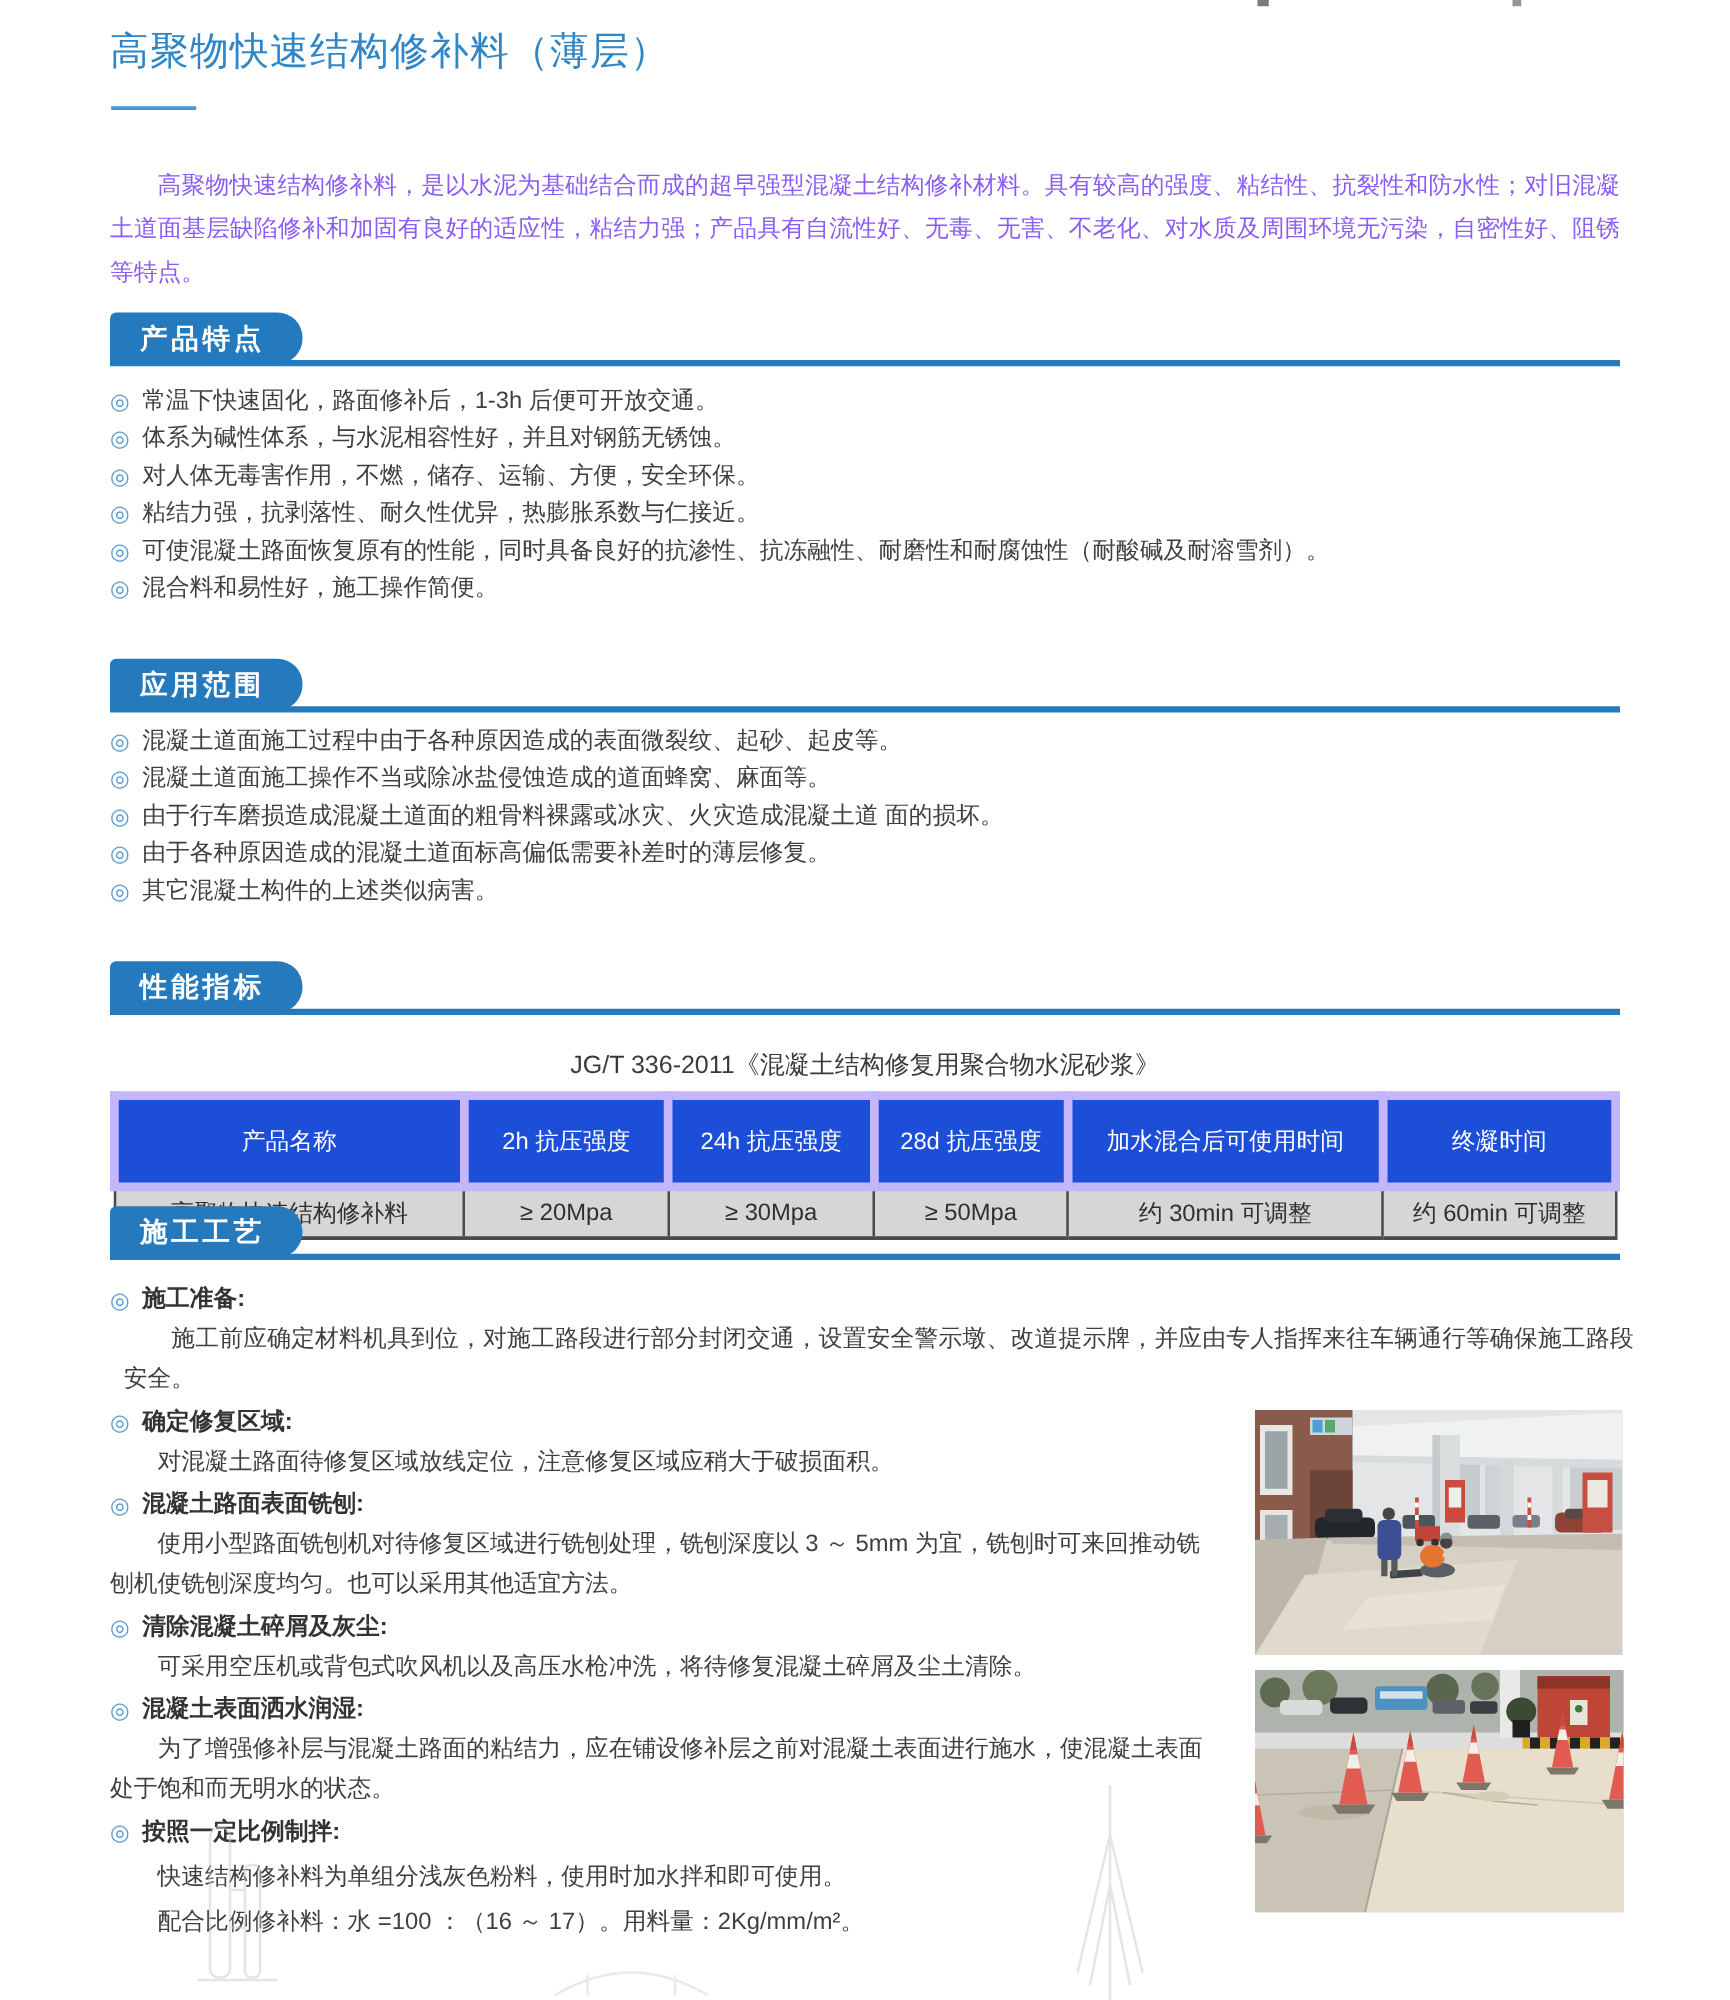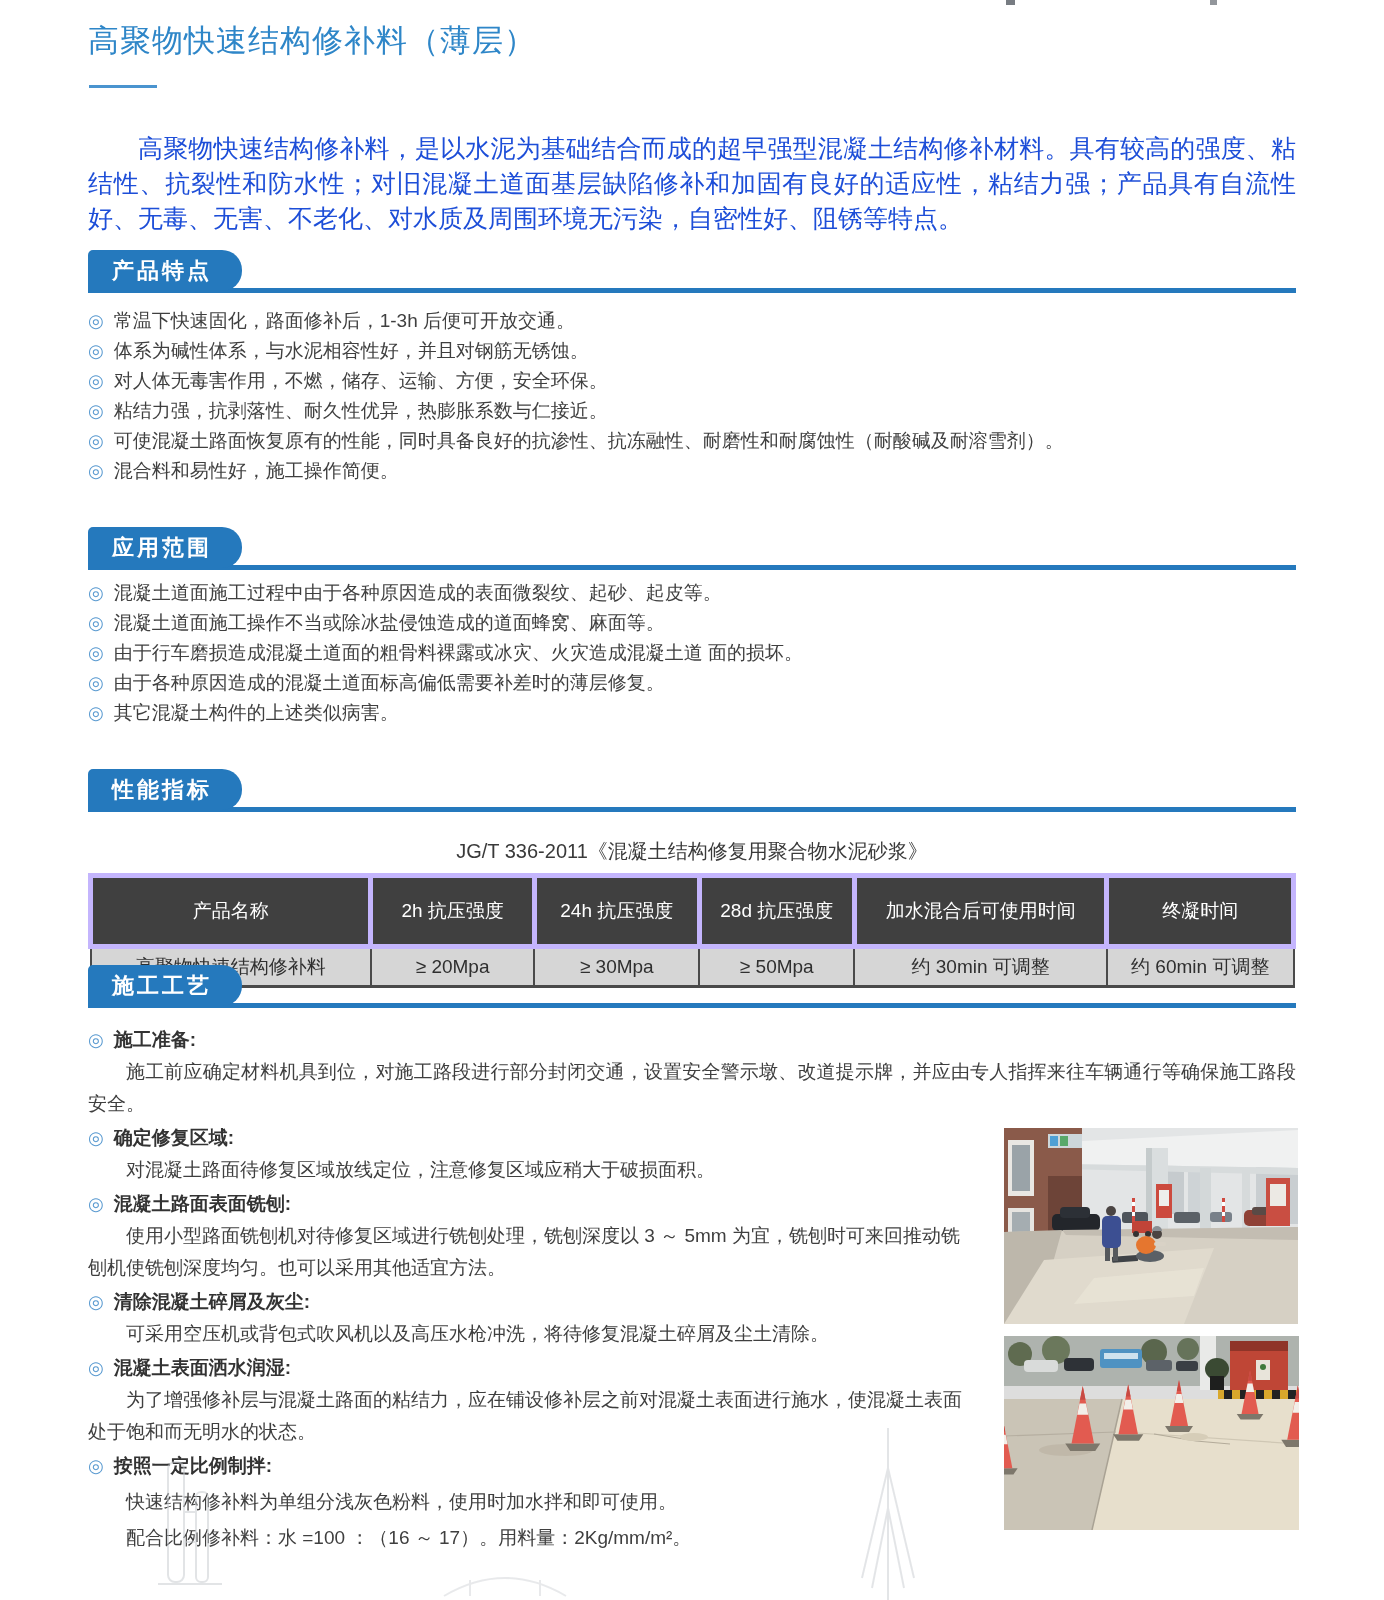--- a/index.html
+++ b/index.html
@@ -15,21 +15,21 @@
 
   
   .page-title {
     position:absolute; left:88px; top:20px; margin:0;
     font-size:31px; font-weight:normal; color:#2e86c8; letter-spacing:1px;
   }
   .title-dash { position:absolute; left:89px; top:85px; width:68px; height:3px; background:#4a94cf; }
 
   .intro {
     position:absolute; left:88px; top:131px; width:1208px; margin:0;
-    font-size:25px; line-height:35px; color:#1d4ed8; text-align:justify; text-indent:2em;
+    font-size:19px; line-height:35px; color:#8b5cf6; text-align:justify; text-indent:2em;
   }
 
   
   .sec-head { position:absolute; left:88px; width:1208px; height:43px; }
   .sec-rule { position:absolute; left:0; bottom:0; width:100%; height:5px; background:#2579bd; }
   .sec-tab {
     position:absolute; left:0; bottom:2px; height:41px; line-height:41px;
     background:#2579bd; color:#fff; font-size:22px; font-weight:bold;
     padding:0 30px 0 24px; border-radius:5px 20px 20px 0; letter-spacing:3px;
   }
@@ -42,34 +42,34 @@
   
   .tbl-caption {
     position:absolute; left:88px; top:838px; width:1208px;
     text-align:center; font-size:20px; color:#3a3a3a;
   }
   .spec-table {
     position:absolute; left:88px; top:873px; width:1208px;
     border-collapse:collapse; table-layout:fixed; font-size:19px;
   }
   .spec-table th {
-    background:#404040; color:#ffffff; font-weight:normal; height:34px;
-    border:5px solid #c4b5fd; padding:16px 4px; text-align:center;
+    background:#1d4ed8; color:#ffffff; font-weight:normal; height:34px;
+    border:7px solid #c4b5fd; padding:16px 4px; text-align:center;
   }
   .spec-table td {
     background:#d6d6d6; color:#2f2f2f; height:36px; text-align:center;
     border:2px solid #4a4a4a; border-bottom:3px solid #4a4a4a; padding:0 16px;
   }
 
   
   .process { position:absolute; left:88px; top:1022px; width:1208px; font-size:19px; }
   .step-label { display:flex; line-height:32px; font-weight:bold; color:#333; margin-top:2px; }
   .step-label .b { font-weight:normal; color:#5b9bd1; margin-right:10px; font-size:18px; }
   .step-para { margin:0; line-height:32px; text-indent:2em; }
-  .step-para.wide { width:1208px; text-align:justify; }
+  .step-para.wide { width:1208px; text-align:justify;margin-left:11px; }
   .step-para.narrow { width:884px; }
   .step-para.gap { margin-top:4px; }
 
   
   .photo { position:absolute; overflow:hidden; background:#ddd; }
   .photo svg { display:block; width:100%; height:100%; }
   #photo1 { left:1004px; top:1128px; width:294px; height:196px; }
   #photo2 { left:1004px; top:1336px; width:295px; height:194px; }
 
   

